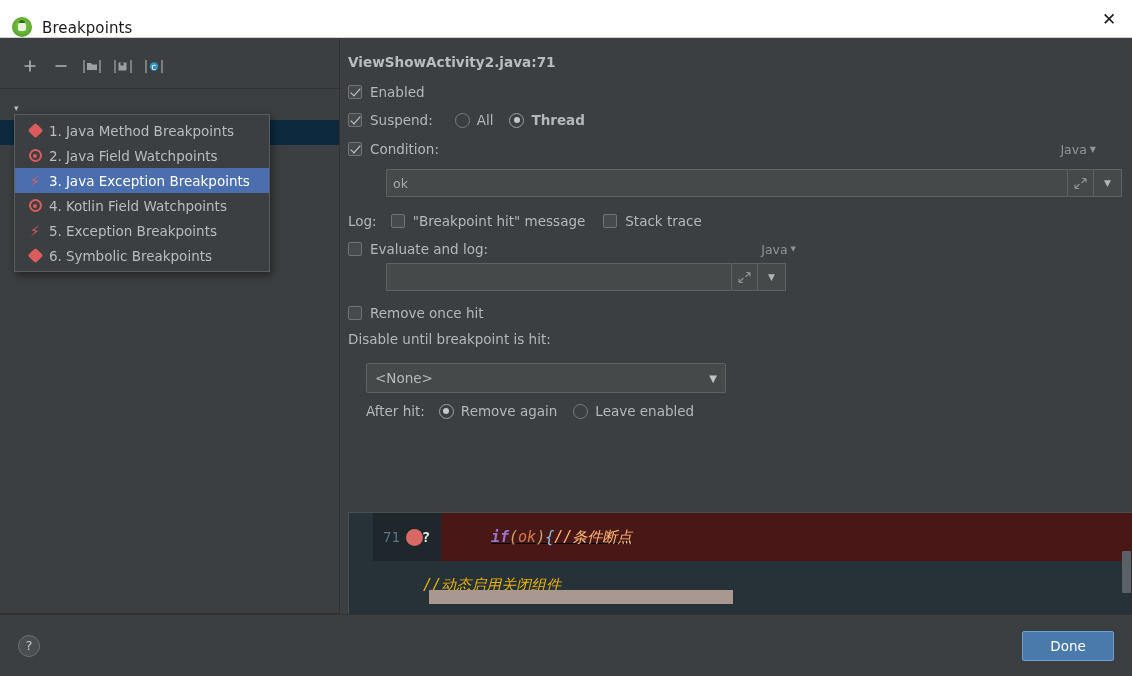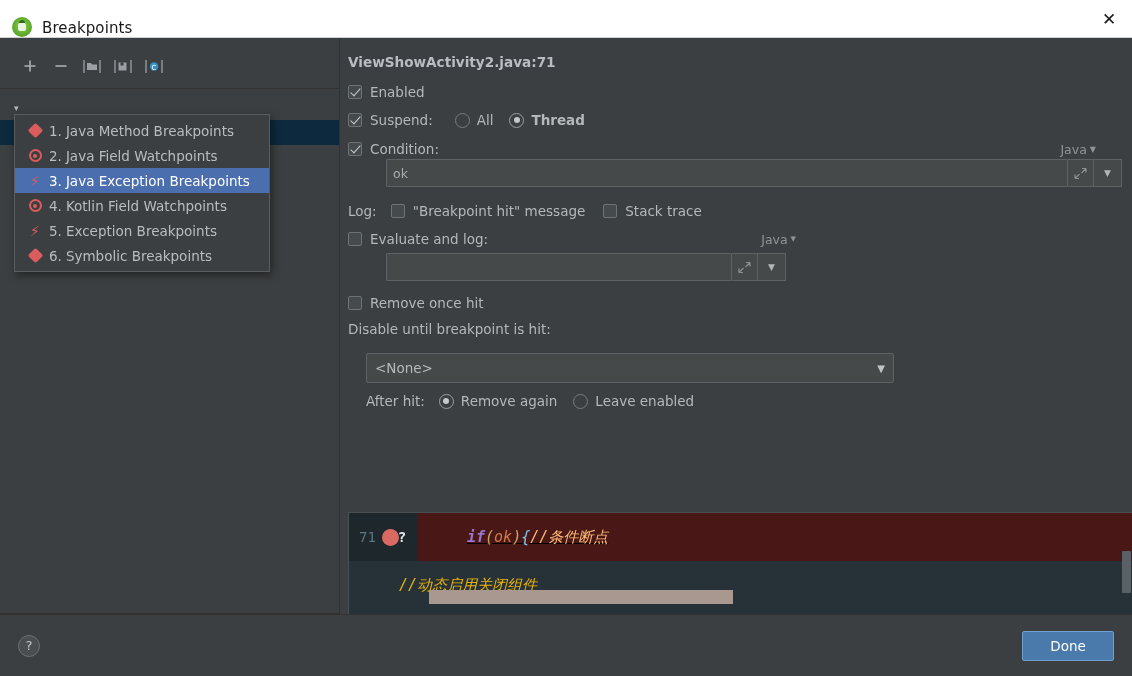--- a/index.html
+++ b/index.html
@@ -196,21 +196,21 @@
   .combo .caret { margin-left: auto; font-size: 10px; color: #c0c4c7; }
 
   
   .code-preview {
     position: absolute; left: 8px; right: 16px; bottom: 0px;
     height: 102px; background: #263238;
     border: 1px solid #4a4f51; border-bottom: none;
     overflow: hidden;
     font-family: "DejaVu Sans Mono", "Liberation Mono", monospace;
   }
-  .code-line { display: flex; height: 48px; align-items: flex-end; }
+  .code-line { display: flex; height: 48px; align-items: flex-end; padding-left: 24px; }
   .code-line.hl .gutter { background: #1e272b; }
   .code-line.hl .code-text { background: #4a1717; text-decoration: underline; }
   .gutter {
     width: 68px; flex: none; height: 48px;
     display: flex; align-items: center; gap: 3px;
     padding-left: 10px; color: #5e7480; font-size: 14px;
     background: #263238;
   }
   .bp-dot {
     width: 17px; height: 17px; border-radius: 50%;
@@ -399,21 +399,21 @@
         <span class="chk on"></span>
         <span class="lbl">Suspend:</span>
         <span style="width:22px;"></span>
         <span class="radio"></span>
         <span class="lbl">All</span>
         <span style="width:16px;"></span>
         <span class="radio on"></span>
         <span class="lbl" style="font-weight:bold;">Thread</span>
       </div>
 
-      <div class="row" style="margin-bottom:2px; width:748px;">
+      <div class="row" style="margin-bottom:12px; width:748px;">
         <span class="chk on"></span>
         <span class="lbl">Condition:</span>
         <span class="lang-tag" style="margin-left:auto;">
           <span>Java</span>
           <span class="caret">▼</span>
         </span>
       </div>
       <div style="display:flex; width:748px; margin:0 0 16px 38px;">
         <div class="field" style="width:682px;">ok</div>
         <div style="width:26px; height:28px; background:#45494a; border:1px solid #5e6264; border-left:none; display:flex; align-items:center; justify-content:center;">
@@ -451,21 +451,21 @@
         </div>
         <div class="dropbtn">▼</div>
       </div>
 
       <div class="row" style="margin-bottom:10px;">
         <span class="chk"></span>
         <span class="lbl">Remove once hit</span>
       </div>
 
       <div class="lbl" style="margin-bottom:10px;">Disable until breakpoint is hit:</div>
-      <div class="combo" style="width:528px; margin:16px 0 10px 18px;text-align:right;">
+      <div class="combo" style="width:360px; margin:16px 0 10px 18px;text-align:right;">
         <span>&lt;None&gt;</span>
         <span class="caret">▼</span>
       </div>
 
       <div class="row" style="margin-left:18px;">
         <span class="lbl">After hit:</span>
         <span style="width:14px;"></span>
         <span class="radio on"></span>
         <span class="lbl">Remove again</span>
         <span style="width:16px;"></span>

